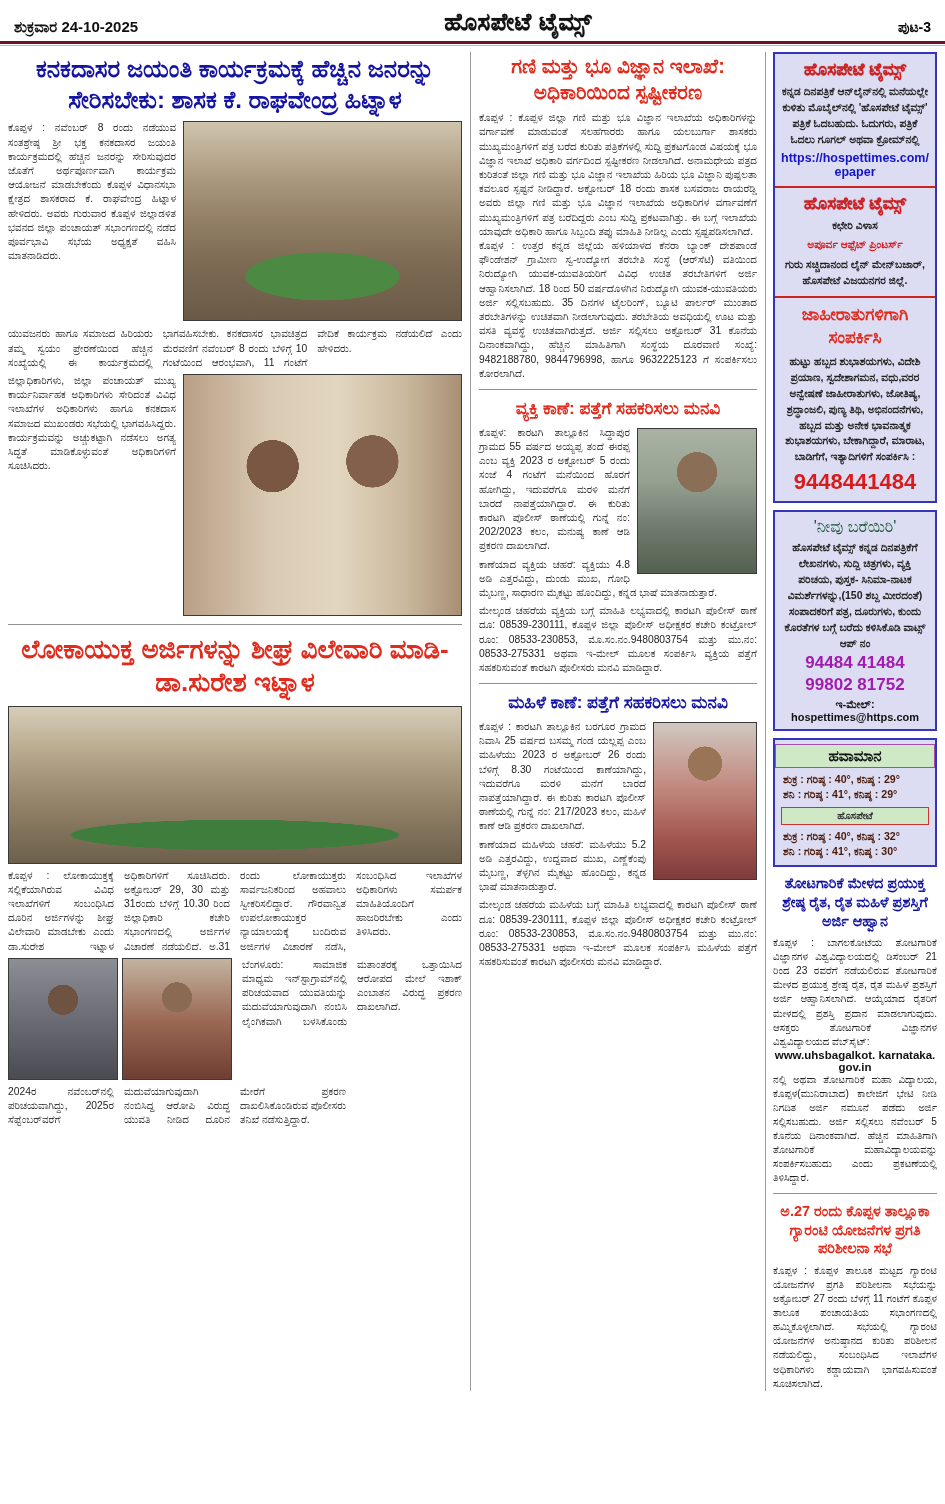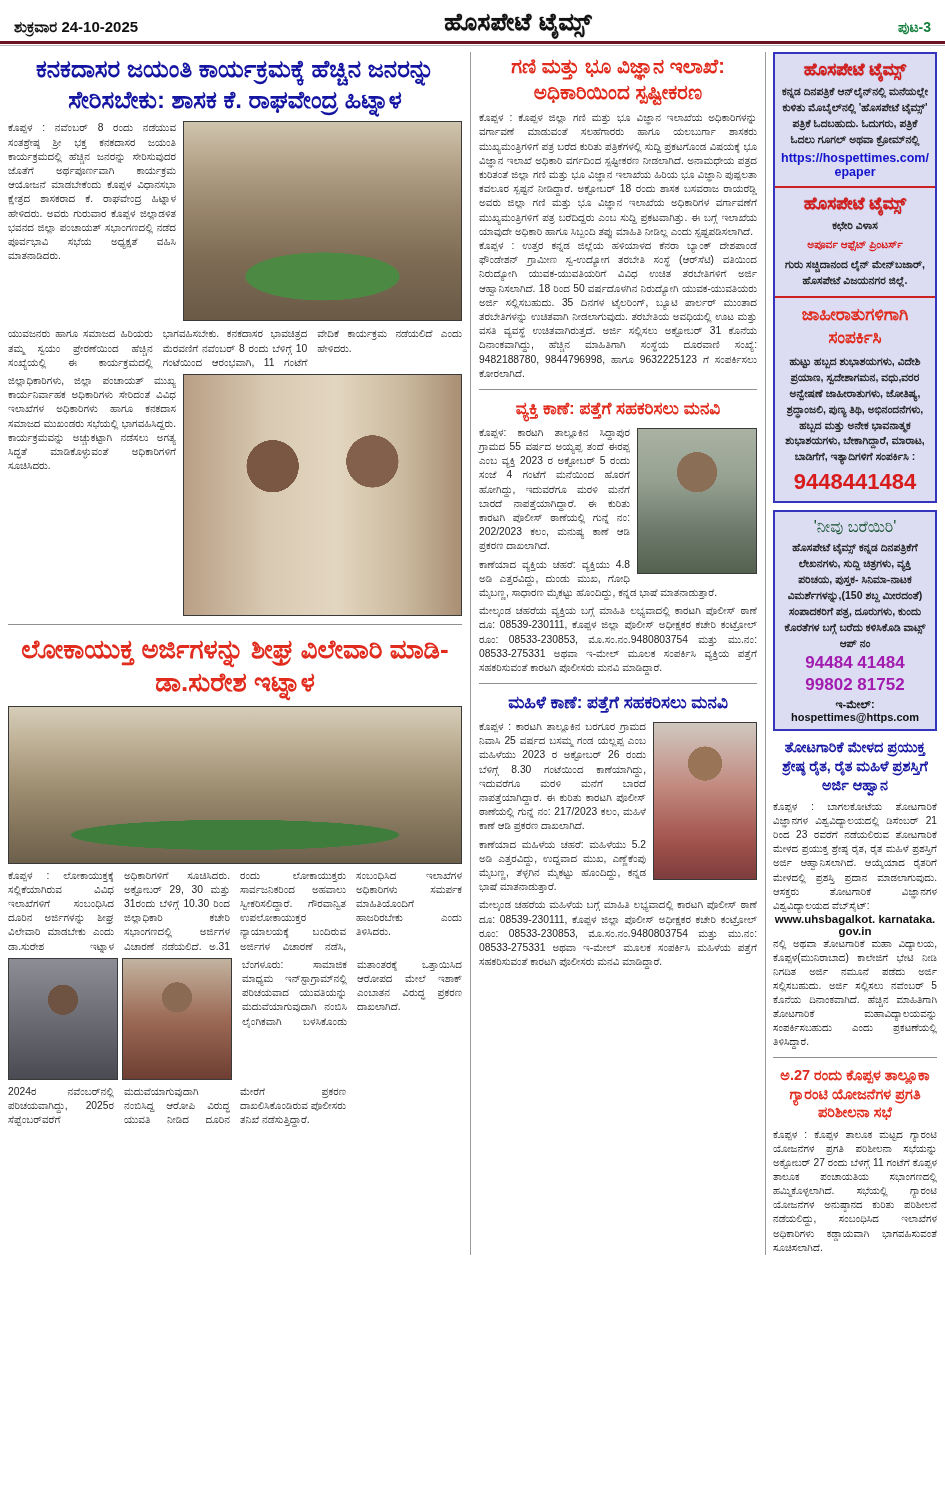--- a/index.html
+++ b/index.html
@@ -4,21 +4,21 @@
 <style>
   html,body{margin:0;padding:0;background:#f3f2ee;}
   .page{width:945px;min-height:1504px;margin:0 auto;background:#ffffff;
         font-family:"Liberation Sans","DejaVu Sans",sans-serif;color:#1a1a1a;box-sizing:border-box;}
   
   .mast{display:flex;align-items:flex-end;justify-content:space-between;
         padding:8px 14px 5px 14px;border-bottom:3px solid #6d1220;}
   .mast .date{font-size:15px;font-weight:bold;color:#111;}
   .mast .title{font-size:24px;font-weight:900;letter-spacing:.5px;color:#111;
                text-shadow:0 0 1px #555;}
-  .mast .pageno{font-size:14px;font-weight:bold;color:#15803d;}
+  .mast .pageno{font-size:14px;font-weight:bold;color:#000000;}
   .mast-rule{height:1px;background:#b9b9b9;margin:1px 0 0 0;}
   
   .main{display:flex;padding:6px 8px 10px 8px;box-sizing:border-box;}
   .col-left{width:462px;padding-right:8px;box-sizing:border-box;}
   .col-mid{width:296px;padding:0 8px;border-left:1px solid #9a9a9a;border-right:1px solid #9a9a9a;box-sizing:border-box;}
   .col-right{flex:1;padding-left:7px;box-sizing:border-box;}
   
   .hl{font-weight:bold;text-align:center;line-height:1.28;margin:2px 0 6px 0;}
   .hl.blue{color:#1414a2;}
   .hl.red{color:#e02b1d;}
@@ -188,20 +188,28 @@
         <div class="wr-title">'ನೀವು ಬರೆಯಿರಿ'</div>
         <div class="stext">ಹೊಸಪೇಟೆ ಟೈಮ್ಸ್ ಕನ್ನಡ ದಿನಪತ್ರಿಕೆಗೆ ಲೇಖನಗಳು, ಸುದ್ದಿ ಚಿತ್ರಗಳು, ವ್ಯಕ್ತಿ ಪರಿಚಯ, ಪುಸ್ತಕ- ಸಿನಿಮಾ-ನಾಟಕ ವಿಮರ್ಶೆಗಳನ್ನು,(150 ಶಬ್ದ ಮೀರದಂತೆ) ಸಂಪಾದಕರಿಗೆ ಪತ್ರ, ದೂರುಗಳು, ಕುಂದು ಕೊರತೆಗಳ ಬಗ್ಗೆ ಬರೆದು ಕಳಿಸಿಕೊಡಿ ವಾಟ್ಸ್ ಆಪ್ ನಂ</div>
         <div class="wr-phone">94484  41484</div>
         <div class="wr-phone">99802  81752</div>
         <div class="wr-email">
           <span>ಇ-ಮೇಲ್:</span>
           <span>hospettimes@https.com</span>
         </div>
       </div>
 
+      <div class="sbox">
+        <div class="wband">ಹವಾಮಾನ</div>
+        <div class="wrow">ಶುಕ್ರ  : ಗರಿಷ್ಠ  : 40°,  ಕನಿಷ್ಠ : 29°</div>
+        <div class="wrow">ಶನಿ    : ಗರಿಷ್ಠ  : 41°,  ಕನಿಷ್ಠ : 29°</div>
+        <div class="wband2">ಹೊಸಪೇಟೆ</div>
+        <div class="wrow">ಶುಕ್ರ  : ಗರಿಷ್ಠ  : 40°,  ಕನಿಷ್ಠ : 32°</div>
+        <div class="wrow">ಶನಿ    : ಗರಿಷ್ಠ  : 41°,  ಕನಿಷ್ಠ : 30°</div>
+      </div>
 
       <div class="side-art">
         <div class="hl blue hl-side">ತೋಟಗಾರಿಕೆ ಮೇಳದ ಪ್ರಯುಕ್ತ ಶ್ರೇಷ್ಠ ರೈತ, ರೈತ ಮಹಿಳೆ ಪ್ರಶಸ್ತಿಗೆ ಅರ್ಜಿ ಆಹ್ವಾನ</div>
         <div class="bt">ಕೊಪ್ಪಳ : ಬಾಗಲಕೋಟೆಯ ತೋಟಗಾರಿಕೆ ವಿಜ್ಞಾನಗಳ ವಿಶ್ವವಿದ್ಯಾಲಯದಲ್ಲಿ ಡಿಸೆಂಬರ್ 21 ರಿಂದ 23 ರವರೆಗೆ ನಡೆಯಲಿರುವ ತೋಟಗಾರಿಕೆ ಮೇಳದ ಪ್ರಯುಕ್ತ ಶ್ರೇಷ್ಠ ರೈತ, ರೈತ ಮಹಿಳೆ ಪ್ರಶಸ್ತಿಗೆ ಅರ್ಜಿ ಆಹ್ವಾನಿಸಲಾಗಿದೆ. ಆಯ್ಕೆಯಾದ ರೈತರಿಗೆ ಮೇಳದಲ್ಲಿ ಪ್ರಶಸ್ತಿ ಪ್ರದಾನ ಮಾಡಲಾಗುವುದು. ಆಸಕ್ತರು ತೋಟಗಾರಿಕೆ ವಿಜ್ಞಾನಗಳ ವಿಶ್ವವಿದ್ಯಾಲಯದ ವೆಬ್‌ಸೈಟ್:</div>
         <div class="site">www.uhsbagalkot. karnataka.gov.in</div>
         <div class="bt">ನಲ್ಲಿ ಅಥವಾ ತೋಟಗಾರಿಕೆ ಮಹಾ ವಿದ್ಯಾಲಯ, ಕೊಪ್ಪಳ(ಮುನಿರಾಬಾದ) ಕಾಲೇಜಿಗೆ ಭೇಟಿ ನೀಡಿ ನಿಗದಿತ ಅರ್ಜಿ ನಮೂನೆ ಪಡೆದು ಅರ್ಜಿ ಸಲ್ಲಿಸಬಹುದು. ಅರ್ಜಿ ಸಲ್ಲಿಸಲು ನವೆಂಬರ್ 5 ಕೊನೆಯ ದಿನಾಂಕವಾಗಿದೆ. ಹೆಚ್ಚಿನ ಮಾಹಿತಿಗಾಗಿ ತೋಟಗಾರಿಕೆ ಮಹಾವಿದ್ಯಾಲಯವನ್ನು ಸಂಪರ್ಕಿಸಬಹುದು ಎಂದು ಪ್ರಕಟಣೆಯಲ್ಲಿ ತಿಳಿಸಿದ್ದಾರೆ.</div>
       </div>
 
       <div class="rule"></div>
 

